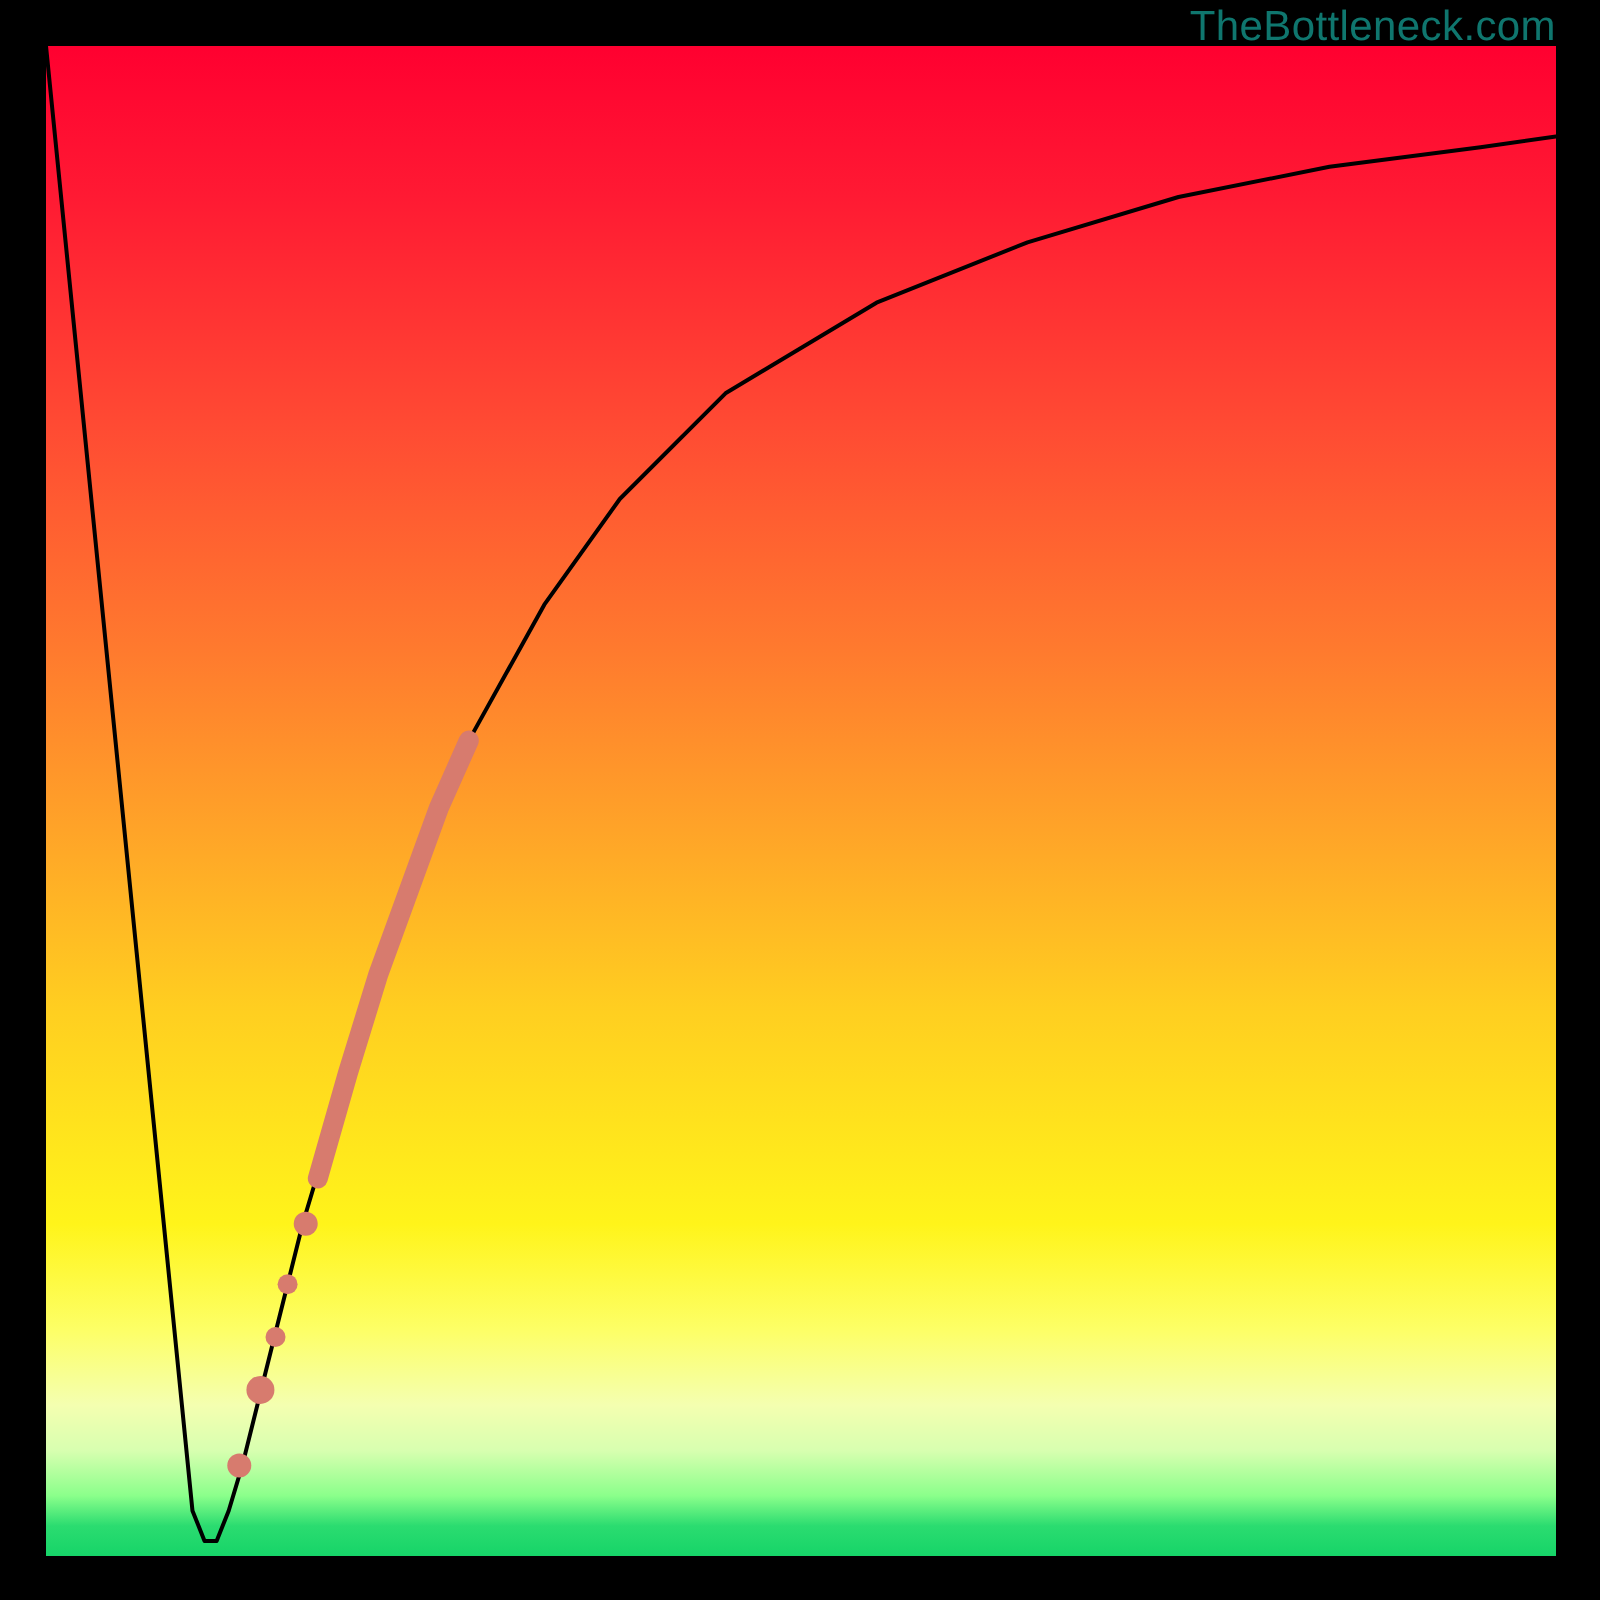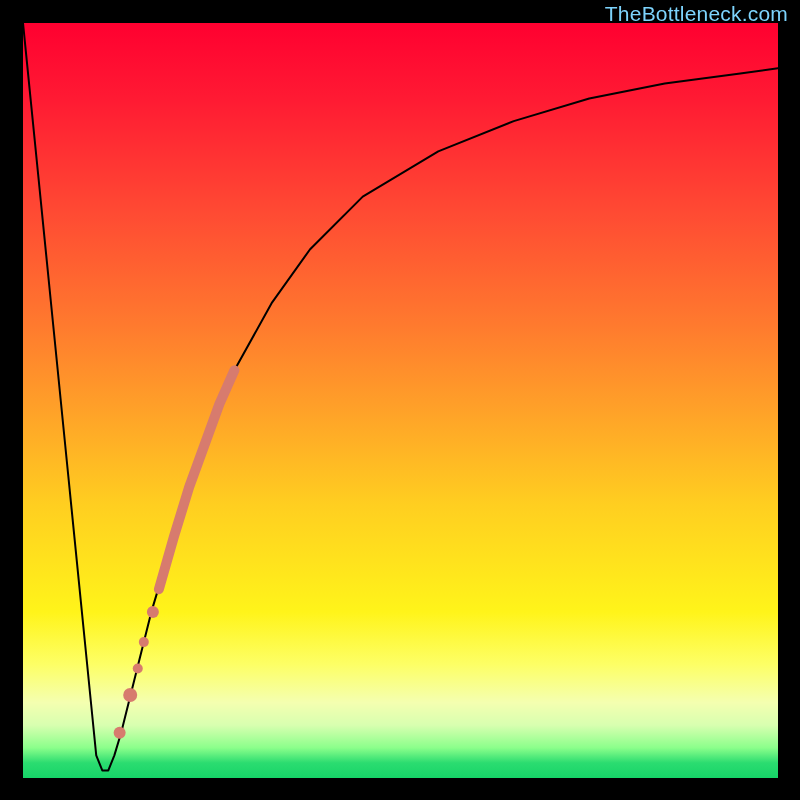--- a/index.html
+++ b/index.html
@@ -47,22 +47,22 @@
   }
   svg.curve {
     position: absolute;
     inset: 0;
     width: 100%;
     height: 100%;
   }
   .attribution {
     position: absolute;
     top: 2px;
-    right: 12px;
-    color: #7dd3fc;
+    right: 22px;
+    color: #0f766e;
     font-size: 21px;
     letter-spacing: 0.2px;
     user-select: none;
   }
 </style>
 </head>
 <body>
 
 <div class="frame">
   <div class="plot-area">

